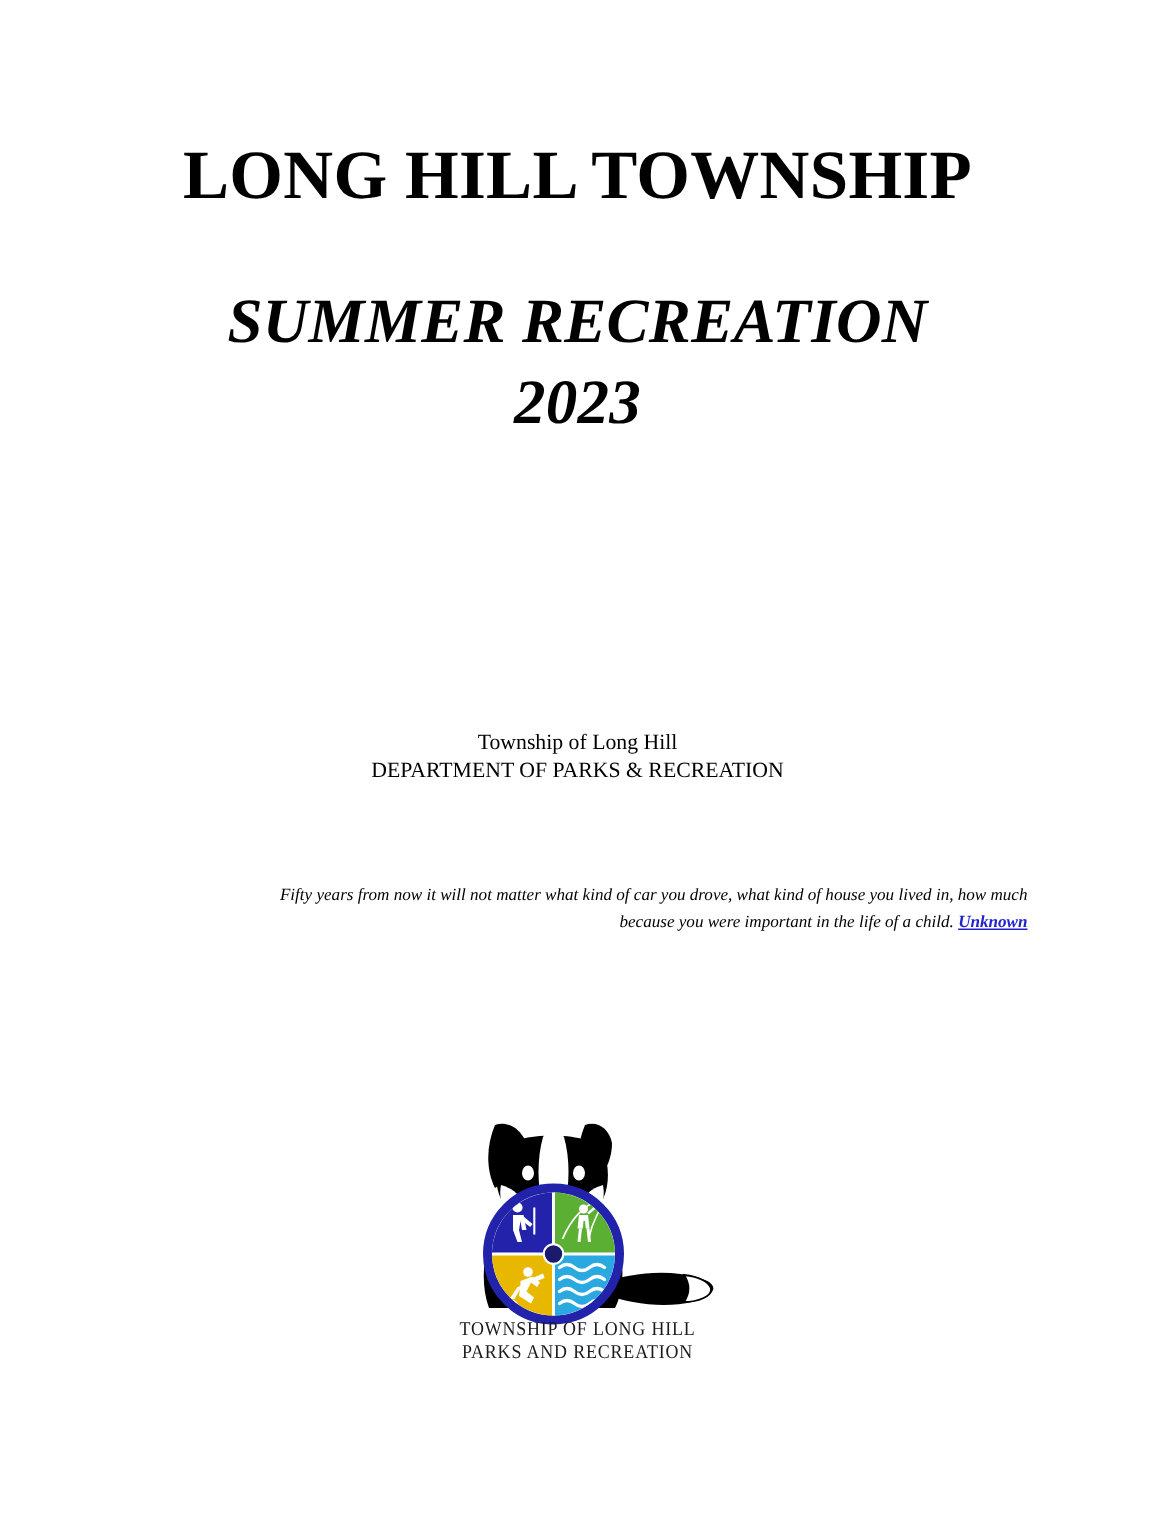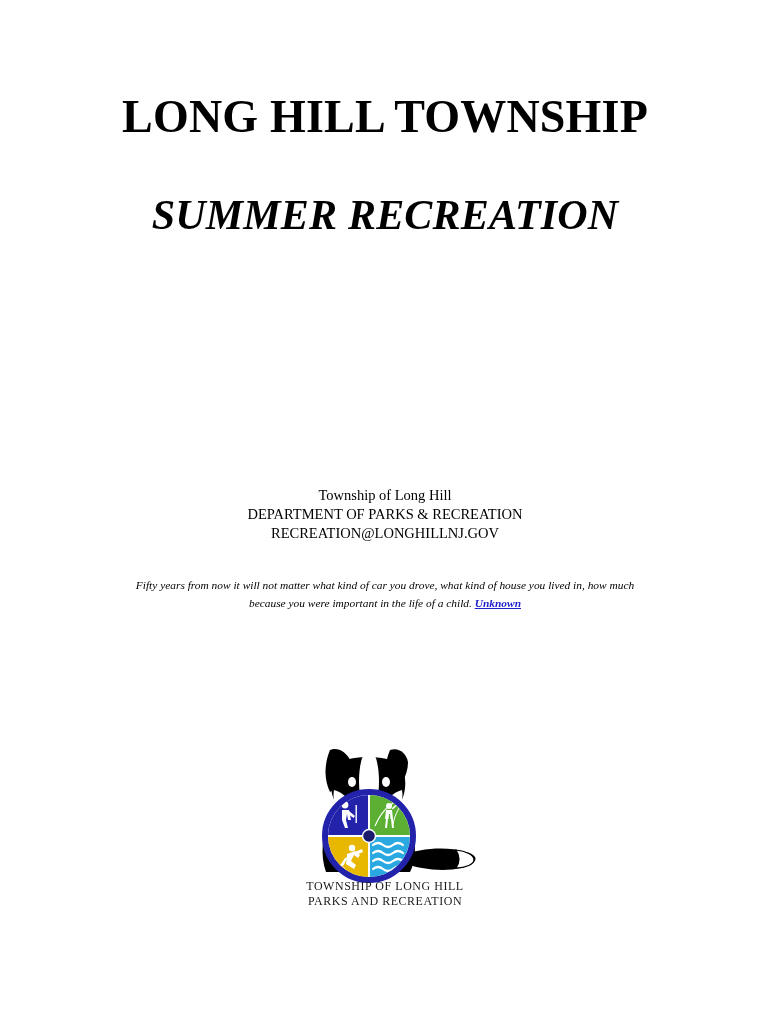--- a/index.html
+++ b/index.html
@@ -66,24 +66,24 @@
     font-size: 14.5px;
     line-height: 1.30;
   }
   .dept-block .line {
     white-space: nowrap;
   }
 
   
   .quote-block {
     position: absolute;
-    top: 576px;
+    top: 588px;
     left: 85px;
     width: 600px;
-    text-align: center;
+    text-align: right;
     font-style: italic;
     font-size: 11.4px;
     line-height: 1.62;
   }
   .quote-block .qline {
     white-space: nowrap;
   }
   .quote-link {
     color: #2222cc;
     font-weight: bold;
@@ -121,27 +121,27 @@
 </head>
 <body>
 
 <div class="page">
 
   <div class="title-block">
     <div class="title-main">LONG HILL TOWNSHIP</div>
     <div class="title-gap"></div>
     <div class="title-sub">
       <div>SUMMER RECREATION</div>
+      <div>2023</div>
     </div>
   </div>
 
   <div class="dept-block">
     <div class="line">Township of Long Hill</div>
     <div class="line">DEPARTMENT OF PARKS &amp; RECREATION</div>
-    <div class="line">RECREATION@LONGHILLNJ.GOV</div>
   </div>
 
   <div class="quote-block">
     <div class="qline">Fifty years from now it will not matter what kind of car you drove, what kind of house you lived in, how much</div>
     <div class="qline"><span>because you were important in the life of a child.</span> <span class="quote-link">Unknown</span></div>
   </div>
 
   <div class="logo-wrap">
     <svg class="logo-svg" width="230" height="150" viewBox="0 0 230 150" aria-label="Township of Long Hill Parks and Recreation logo">
 

